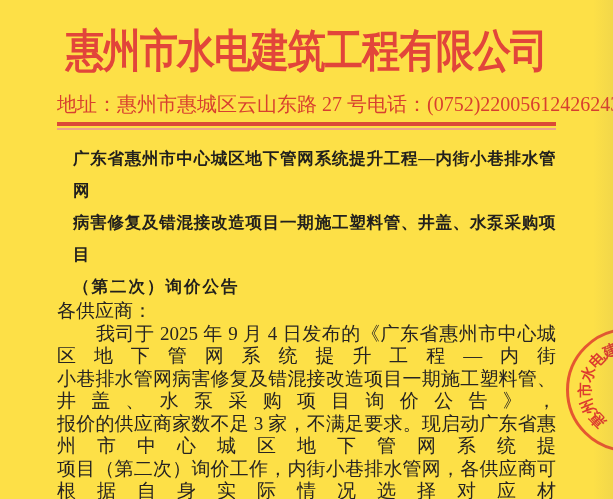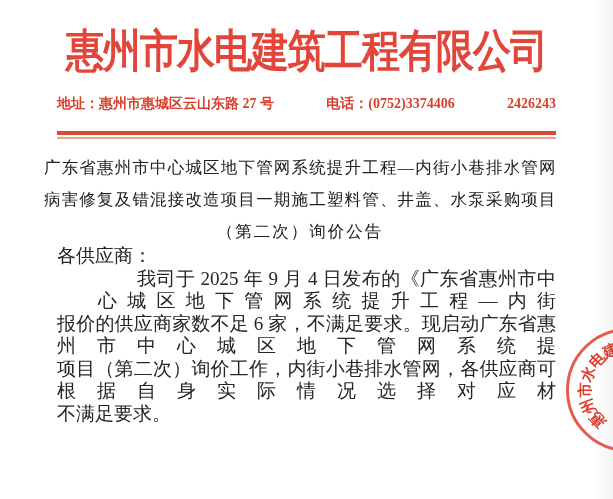--- a/index.html
+++ b/index.html
@@ -1,19 +1,19 @@
 <!DOCTYPE html>
 <html><head>
 <meta charset="utf-8">
 <style>
   html,body{margin:0;padding:0;background:#e9e9e9;}
   .page{
     position:relative;
     width:613px;height:499px;
-    background:#ffffff;
+    background:#fde047;
     overflow:hidden;
     font-family:"Liberation Serif","DejaVu Serif",serif;
     margin:0 auto;
   }
   .edge-shade{
     position:absolute;right:0;top:0;width:20px;height:100%;
     background:linear-gradient(to right,rgba(110,110,110,0),rgba(110,110,110,0.08));
     pointer-events:none;
   }
   
@@ -23,55 +23,55 @@
     color:#e2453a;
     font-size:38px;
     font-weight:bold;
     letter-spacing:-1px;
     line-height:56px;
     transform:scaleY(1.18);
     transform-origin:center top;
     white-space:nowrap;
   }
   .addr{
-    margin:20px 57px 17px 57px;
+    margin:20px 57px 8px 57px;
     display:flex;
     justify-content:space-between;
     align-items:baseline;
     color:#d8402f;
-    font-weight:bold;
-    font-size:14px;
+    font-weight:normal;
+    font-size:20px;
     line-height:20px;
     white-space:nowrap;
   }
   .rule{margin:1px 57px 0 57px;}
   .rule-thick{height:4px;background:#dc4a36;}
   .rule-thin{height:2px;background:#eca08e;margin-top:2px;}
   
   .doc-title{
-    margin:13px 57px 0 44px;
+    margin:13px 57px 0 73px;
     color:#22201d;
-    font-weight:normal;
+    font-weight:bold;
     font-size:16.5px;
     line-height:32px;
     letter-spacing:0.5px;
   }
   .t-just{text-align:justify;text-align-last:justify;}
-  .t-center{text-align:center;letter-spacing:2px;}
+  .t-center{text-align:left;letter-spacing:2px;}
   
   .body-text{
     margin:-3px 57px 0 57px;
     color:#272422;
     font-size:19px;
     line-height:22.5px;
     font-weight:500;
   }
   .bline{white-space:nowrap;}
   .just{text-align:justify;text-align-last:justify;white-space:normal;}
-  .indent{text-indent:2.05em;margin-left:41px;}
+  .indent{text-indent:2.05em;}
   
   .stamp{
     position:absolute;
     left:566px;top:328px;
     width:124px;height:124px;
     border:3.5px solid rgba(224,62,45,0.85);
     border-radius:50%;
     box-sizing:border-box;
   }
   .stamp .sc{
@@ -89,39 +89,40 @@
 </style>
 </head>
 <body>
 
 <div class="page">
 
   <div class="company">惠州市水电建筑工程有限公司</div>
 
   <div class="addr">
     <span>地址：惠州市惠城区云山东路 27 号</span>
-    <span>电话：(0752)3374406</span>
+    <span>电话：(0752)2200561</span>
     <span>2426243</span>
   </div>
 
   <div class="rule">
     <div class="rule-thick"></div>
     <div class="rule-thin"></div>
   </div>
 
   <div class="doc-title">
     <div class="t-just">广东省惠州市中心城区地下管网系统提升工程—内街小巷排水管网</div>
     <div class="t-just">病害修复及错混接改造项目一期施工塑料管、井盖、水泵采购项目</div>
     <div class="t-center">（第二次）询价公告</div>
   </div>
 
   <div class="body-text">
     <div class="bline">各供应商：</div>
     <div class="bline just indent">我司于 2025 年 9 月 4 日发布的《广东省惠州市中心城区地下管网系统提升工程—内街</div>
-    <div class="bline just">报价的供应商家数不足 6 家，不满足要求。现启动广东省惠州市中心城区地下管网系统提</div>
+    <div class="bline just">小巷排水管网病害修复及错混接改造项目一期施工塑料管、井盖、水泵采购项目询价公告》，</div>
+    <div class="bline just">报价的供应商家数不足 3 家，不满足要求。现启动广东省惠州市中心城区地下管网系统提</div>
     <div class="bline just">项目（第二次）询价工作，内街小巷排水管网，各供应商可根据自身实际情况选择对应材</div>
     <div class="bline">不满足要求。</div>
 
   </div>
 
   <div class="stamp">
     <span class="sc" style="--a:-134deg">惠</span>
     <span class="sc" style="--a:-112deg">州</span>
     <span class="sc" style="--a:-90deg">市</span>
     <span class="sc" style="--a:-68deg">水</span>

